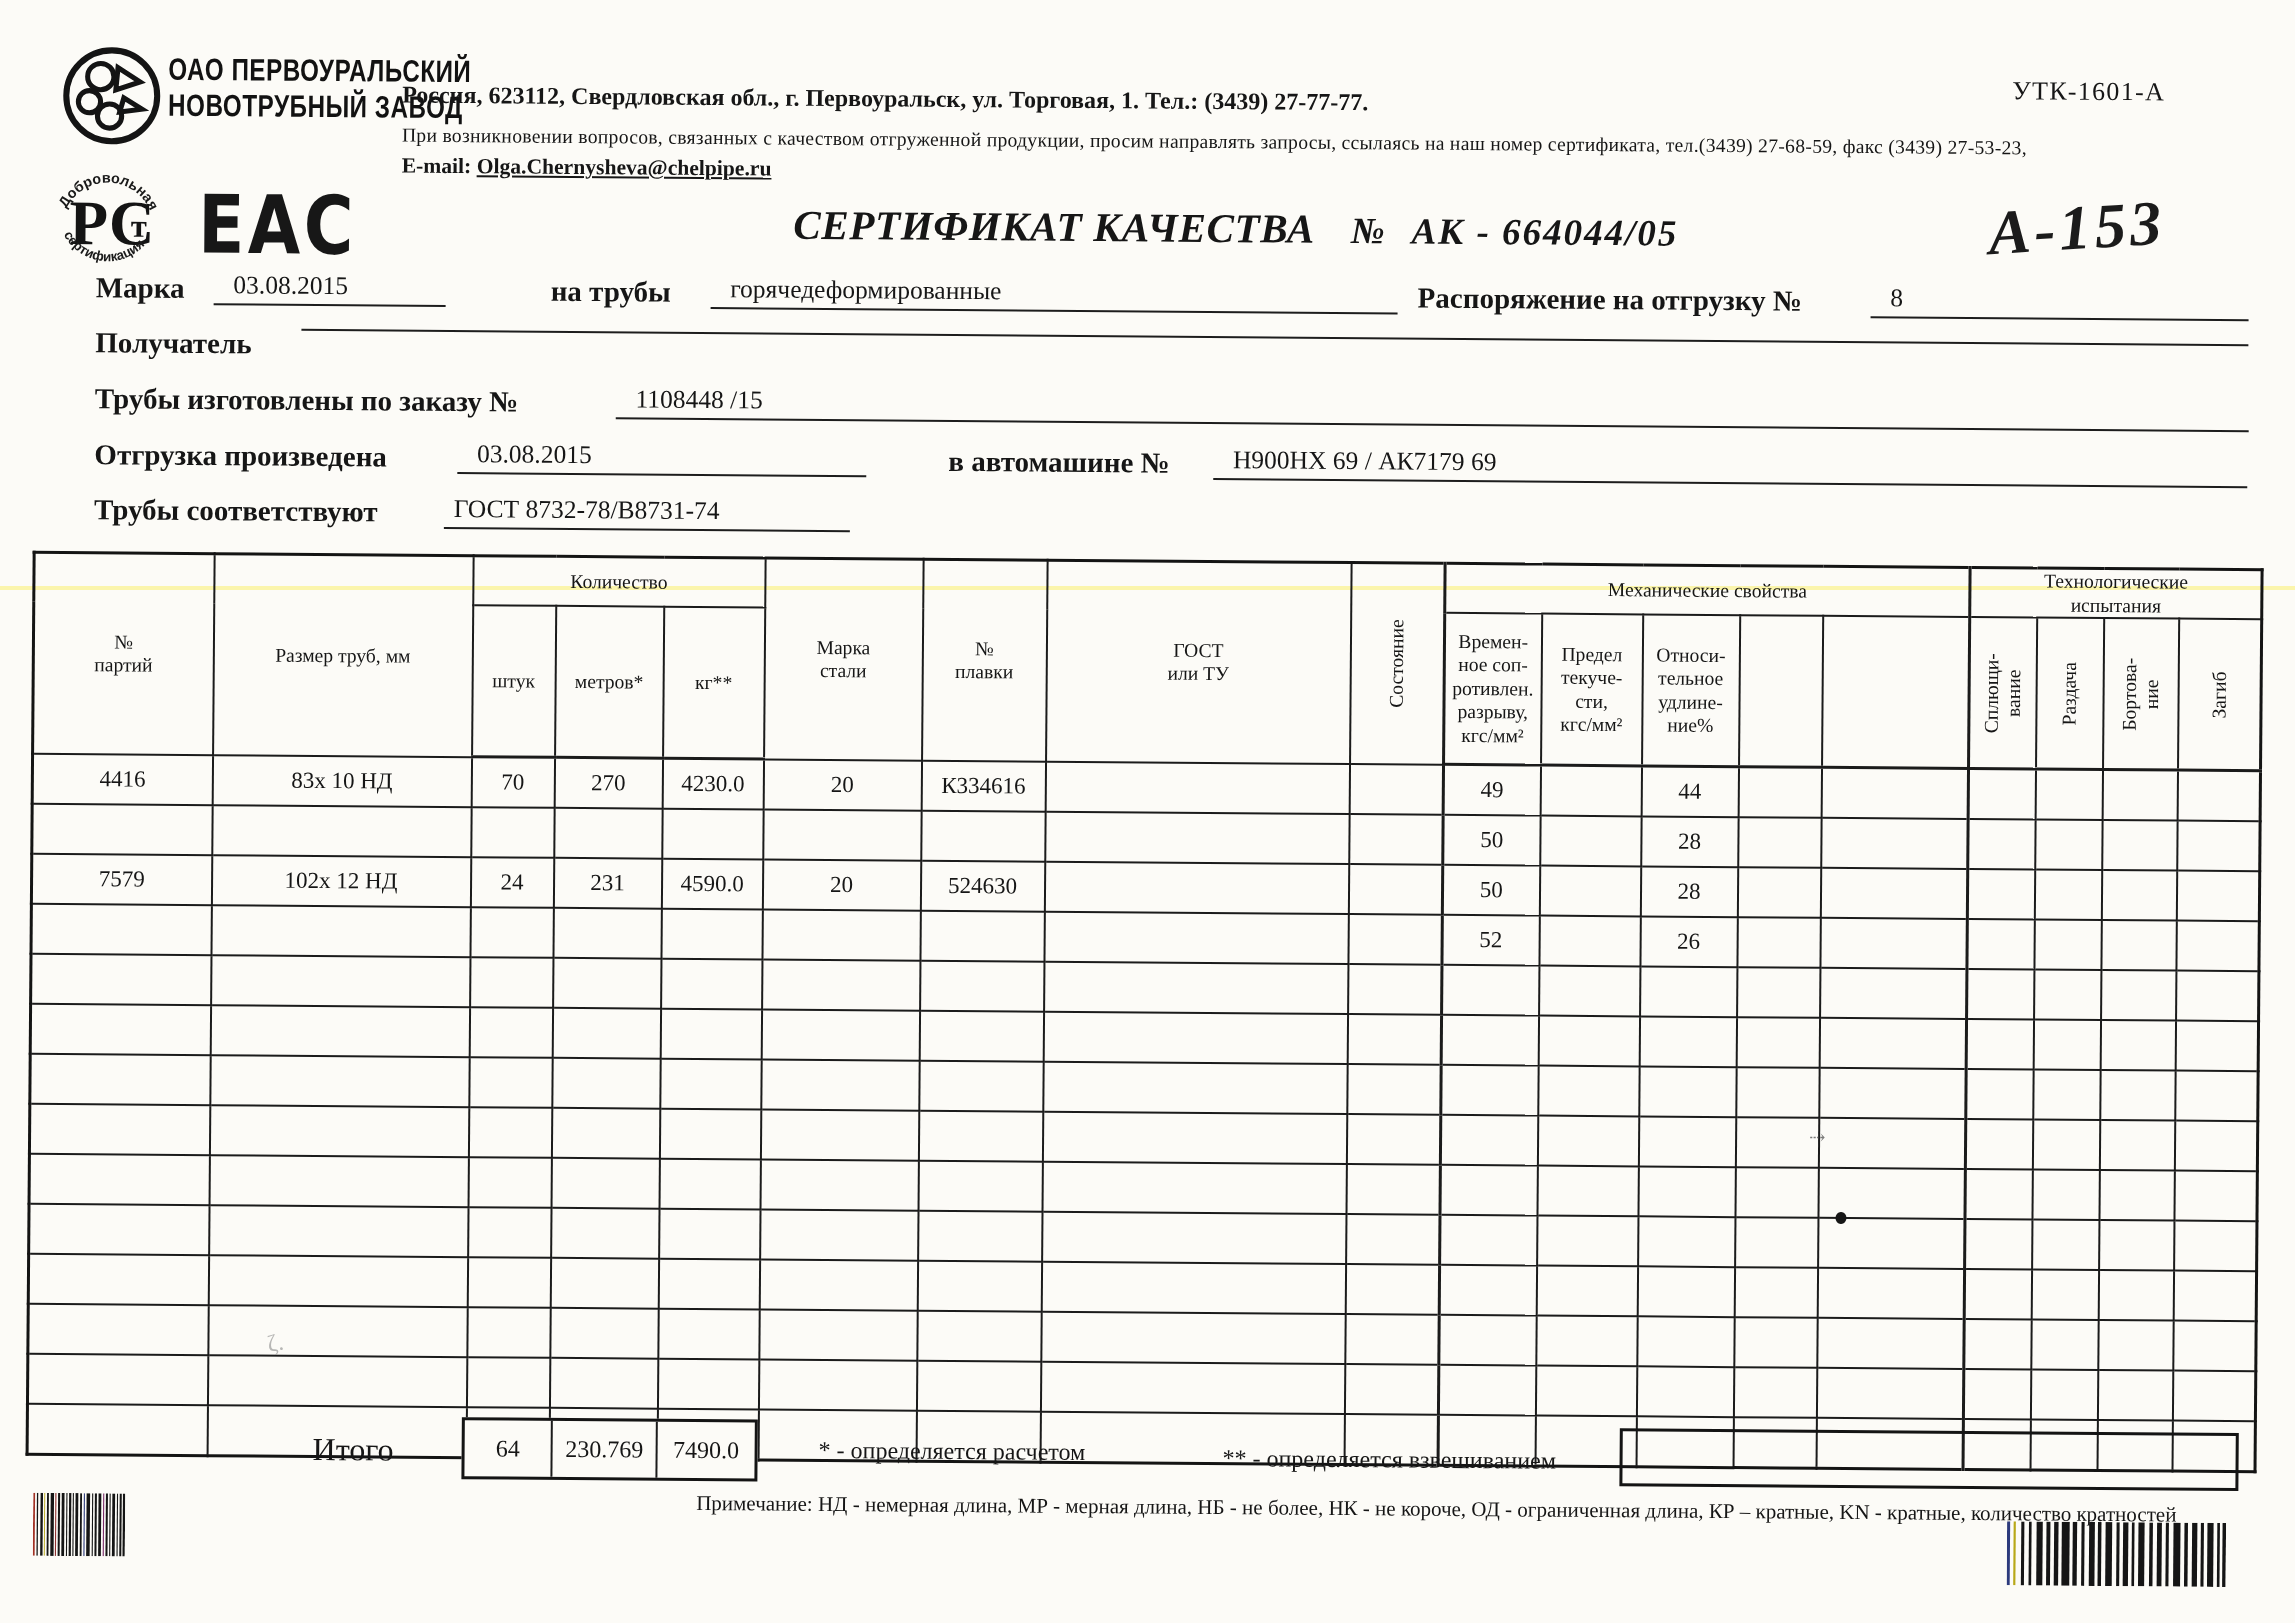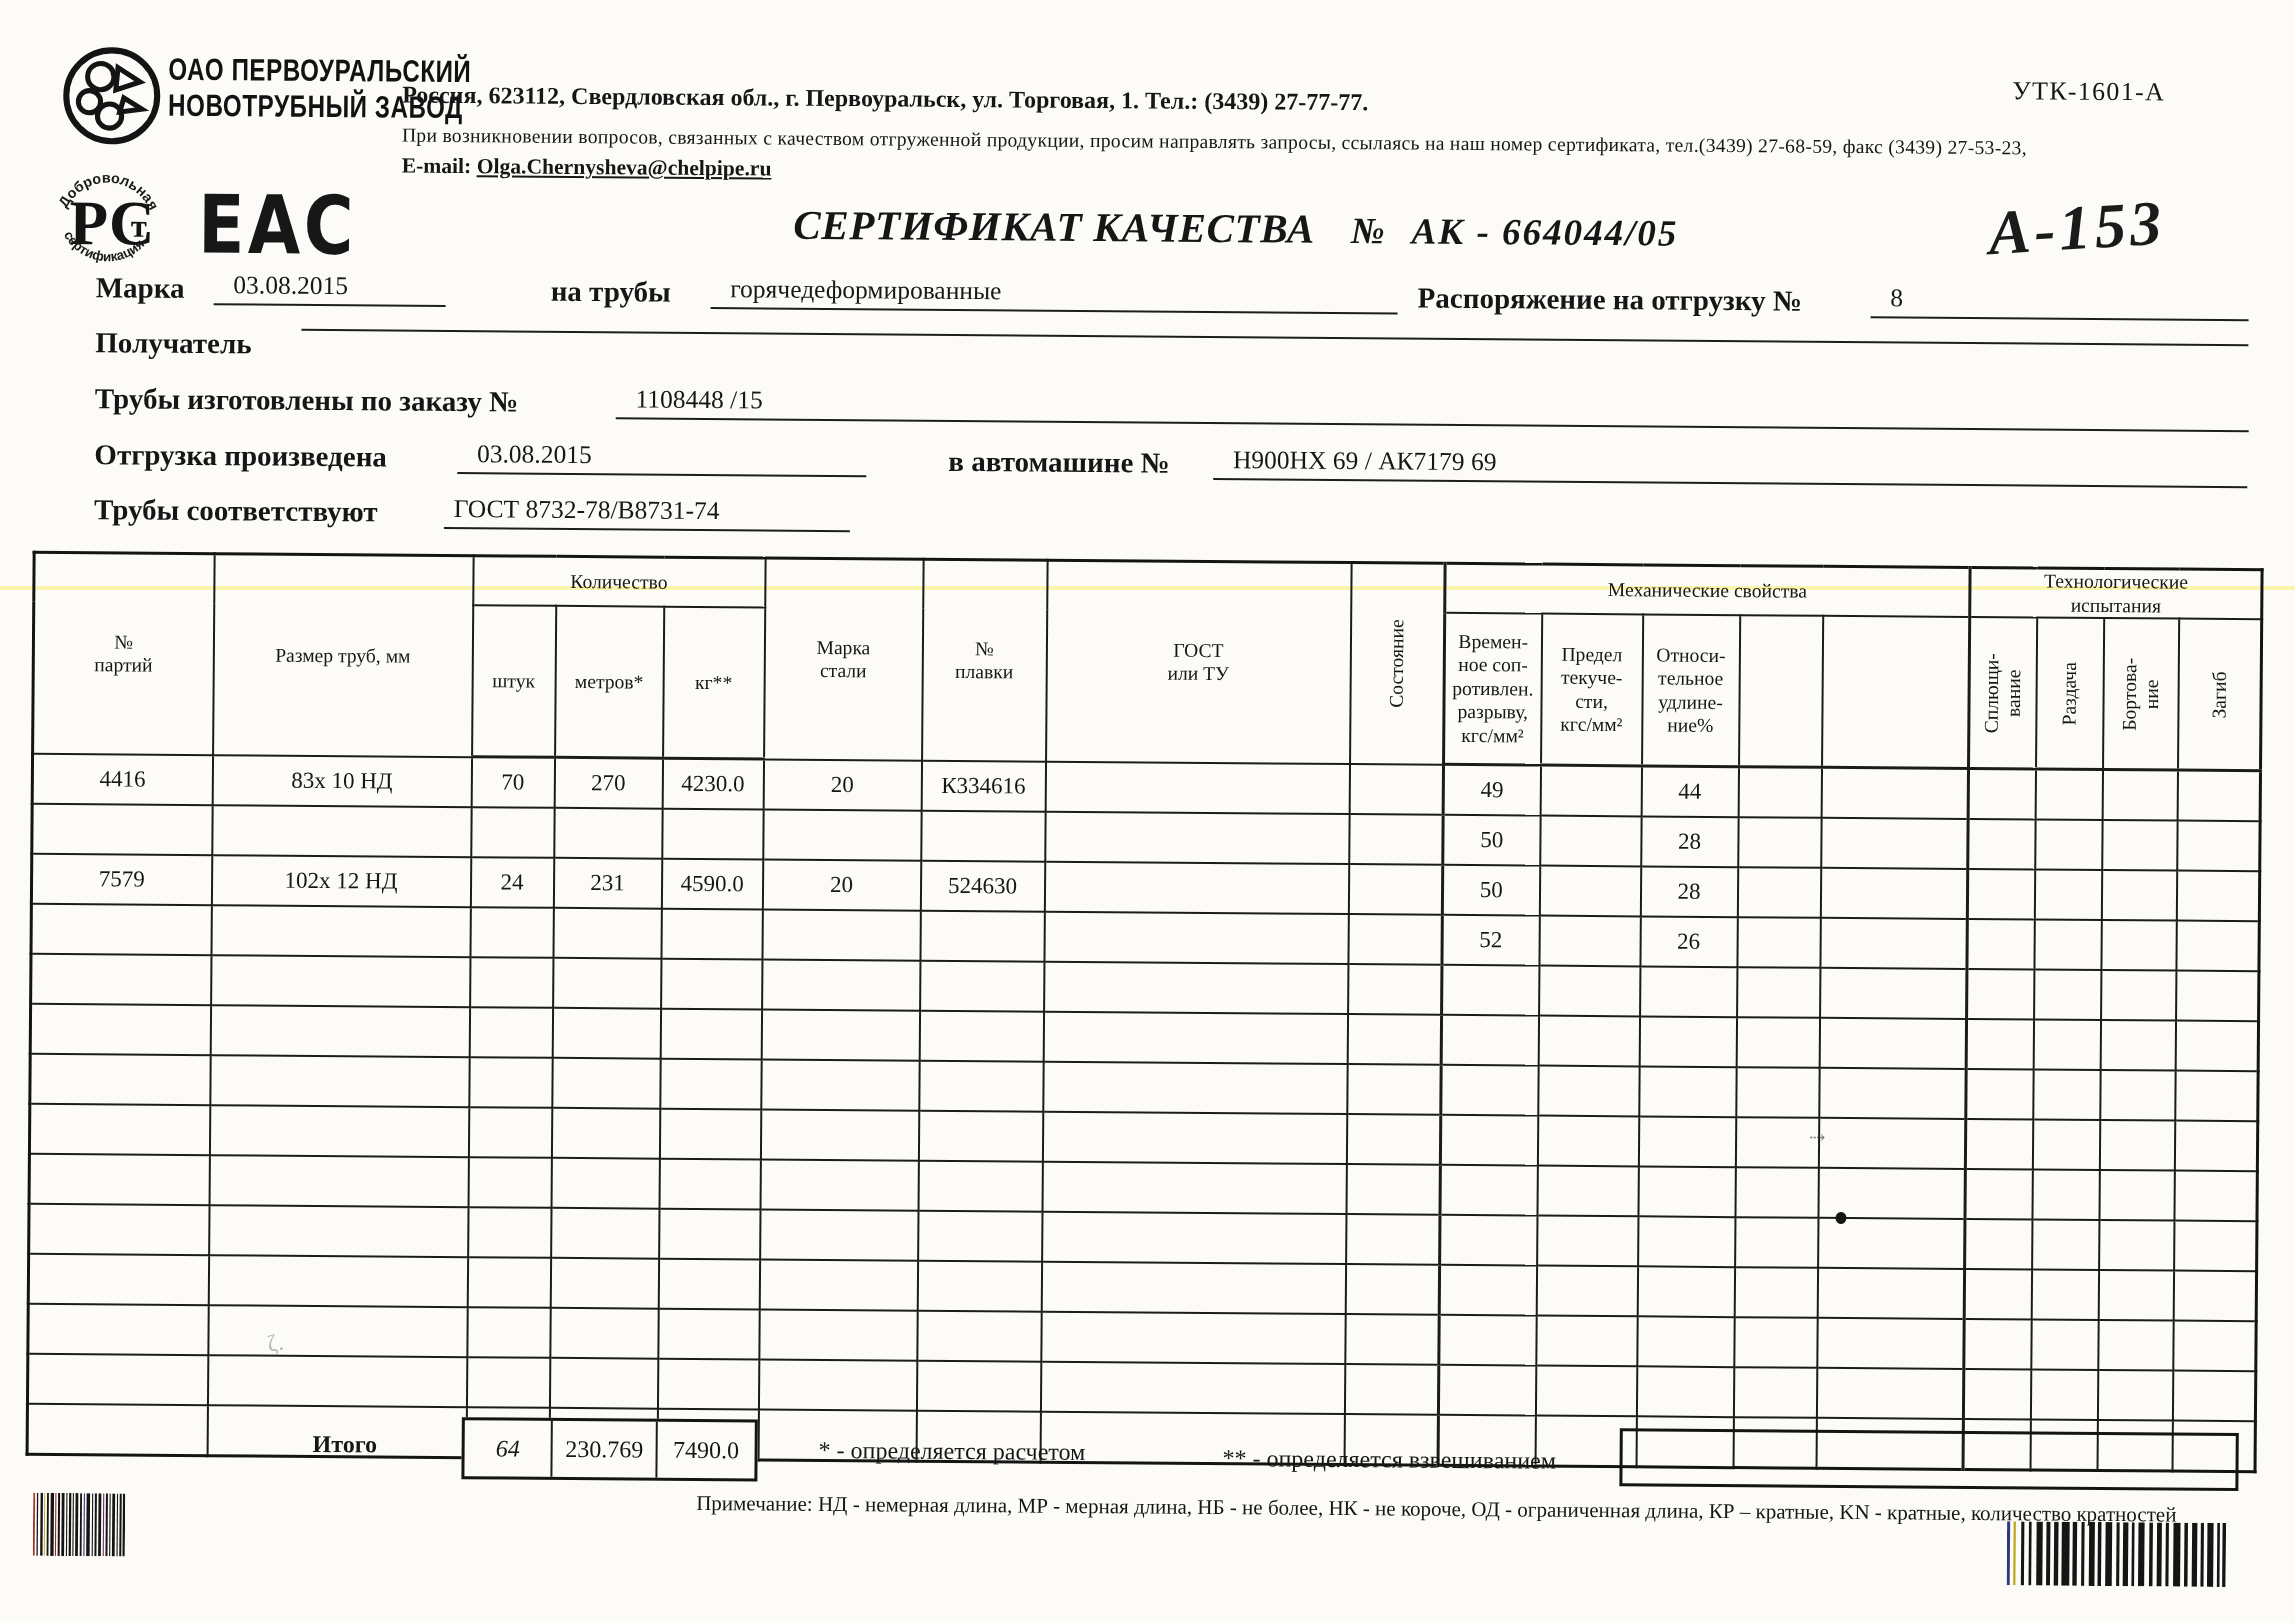--- a/index.html
+++ b/index.html
@@ -42,21 +42,21 @@
   tr.h2 th{height:149px;}
   tr.h2 th{border-bottom-width:3.3px;}
   .pre{white-space:pre-line;}
   .small{font-size:19px;line-height:22px;}
   .bL{border-left-width:3.3px !important;}
   .vert-cell{position:relative;}
   .vert{position:absolute;left:50%;top:50%;transform:translate(-50%,-50%) rotate(-90deg);
         width:max-content;white-space:pre-line;line-height:21.6px;}
 
   
-  .totals-label{font-size:24px;font-weight:bold;}
+  .totals-label{font-size:32px;font-weight:normal;}
   .totals-box{display:flex;border:3.3px solid #141414;background:#fcfbf7;box-sizing:border-box;}
   .totals-box .tcell{display:flex;align-items:center;justify-content:center;
                      font-size:24px;border-right:2px solid #1b1b1b;box-sizing:border-box;height:100%;}
   .totals-box .tcell:last-child{border-right:none;}
   .footnote{font-size:24px;white-space:nowrap;}
   .note-line{font-size:21px;white-space:nowrap;}
   .stamp-box{border:3.3px solid #141414;box-sizing:border-box;}
 
   
   .yellow-line{position:absolute;left:0;top:586px;width:2295px;height:3.9px;
@@ -488,21 +488,21 @@
             <td class="bL"></td>
             <td></td>
             <td></td>
             <td></td>
           </tr>
         </tbody>
     </table>
 
     <span class="abs totals-label" style="left:324px;top:1430px;">Итого</span>
     <div class="abs totals-box" style="left:473px;top:1415px;width:296px;height:62px;">
-      <div class="tcell" style="width:92px;font-style:italic;">64</div>
+      <div class="tcell" style="width:92px;">64</div>
       <div class="tcell" style="width:109px;">230.769</div>
       <div class="tcell" style="width:101px;">7490.0</div>
     </div>
     <span class="abs footnote" style="left:830px;top:1432px;">* - определяется расчетом</span>
     <span class="abs footnote" style="left:1234px;top:1437px;">** - определяется взвешиванием</span>
     <div class="abs stamp-box" style="left:1631px;top:1417px;width:619px;height:58px;"></div>
     <div class="abs note-line" style="left:708px;top:1487px;">Примечание: НД - немерная длина, МР - мерная длина, НБ - не более, НК - не короче, ОД - ограниченная длина, КР – кратные, KN - кратные, количество кратностей</div>
 
     <svg class="abs" style="left:45px;top:1494px;" width="92" height="63" viewBox="0 0 100 60" preserveAspectRatio="none">
       <g fill="#151515">

